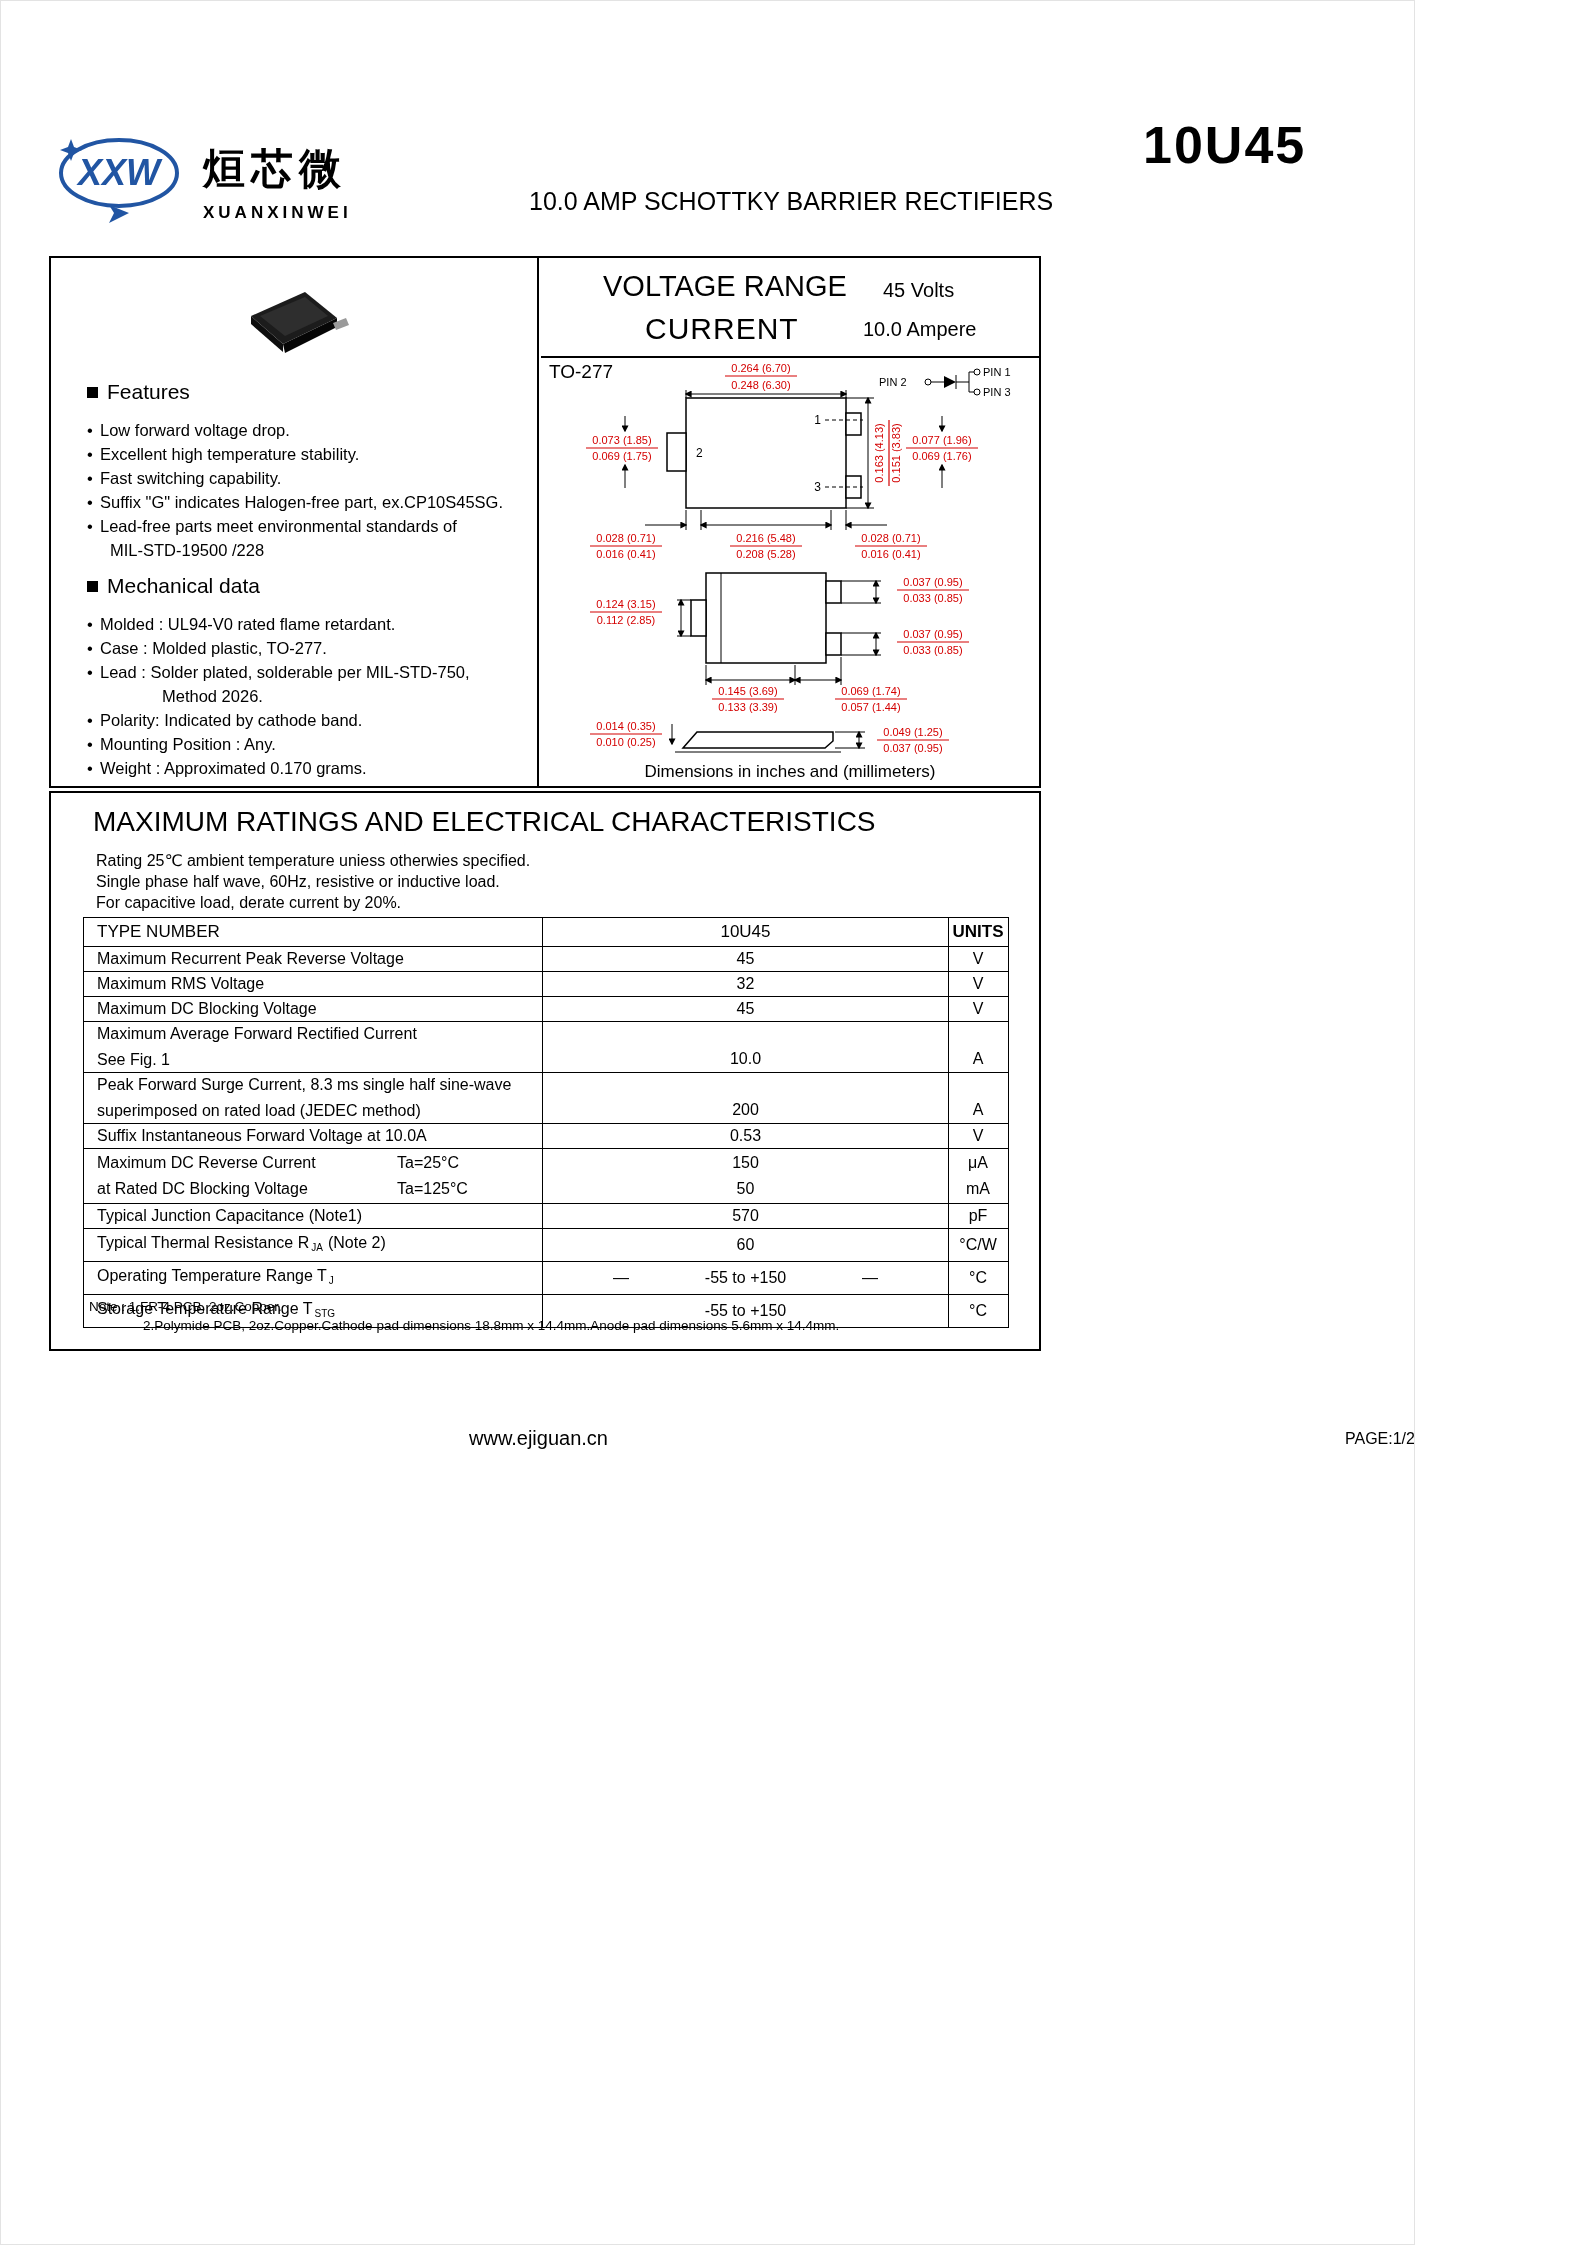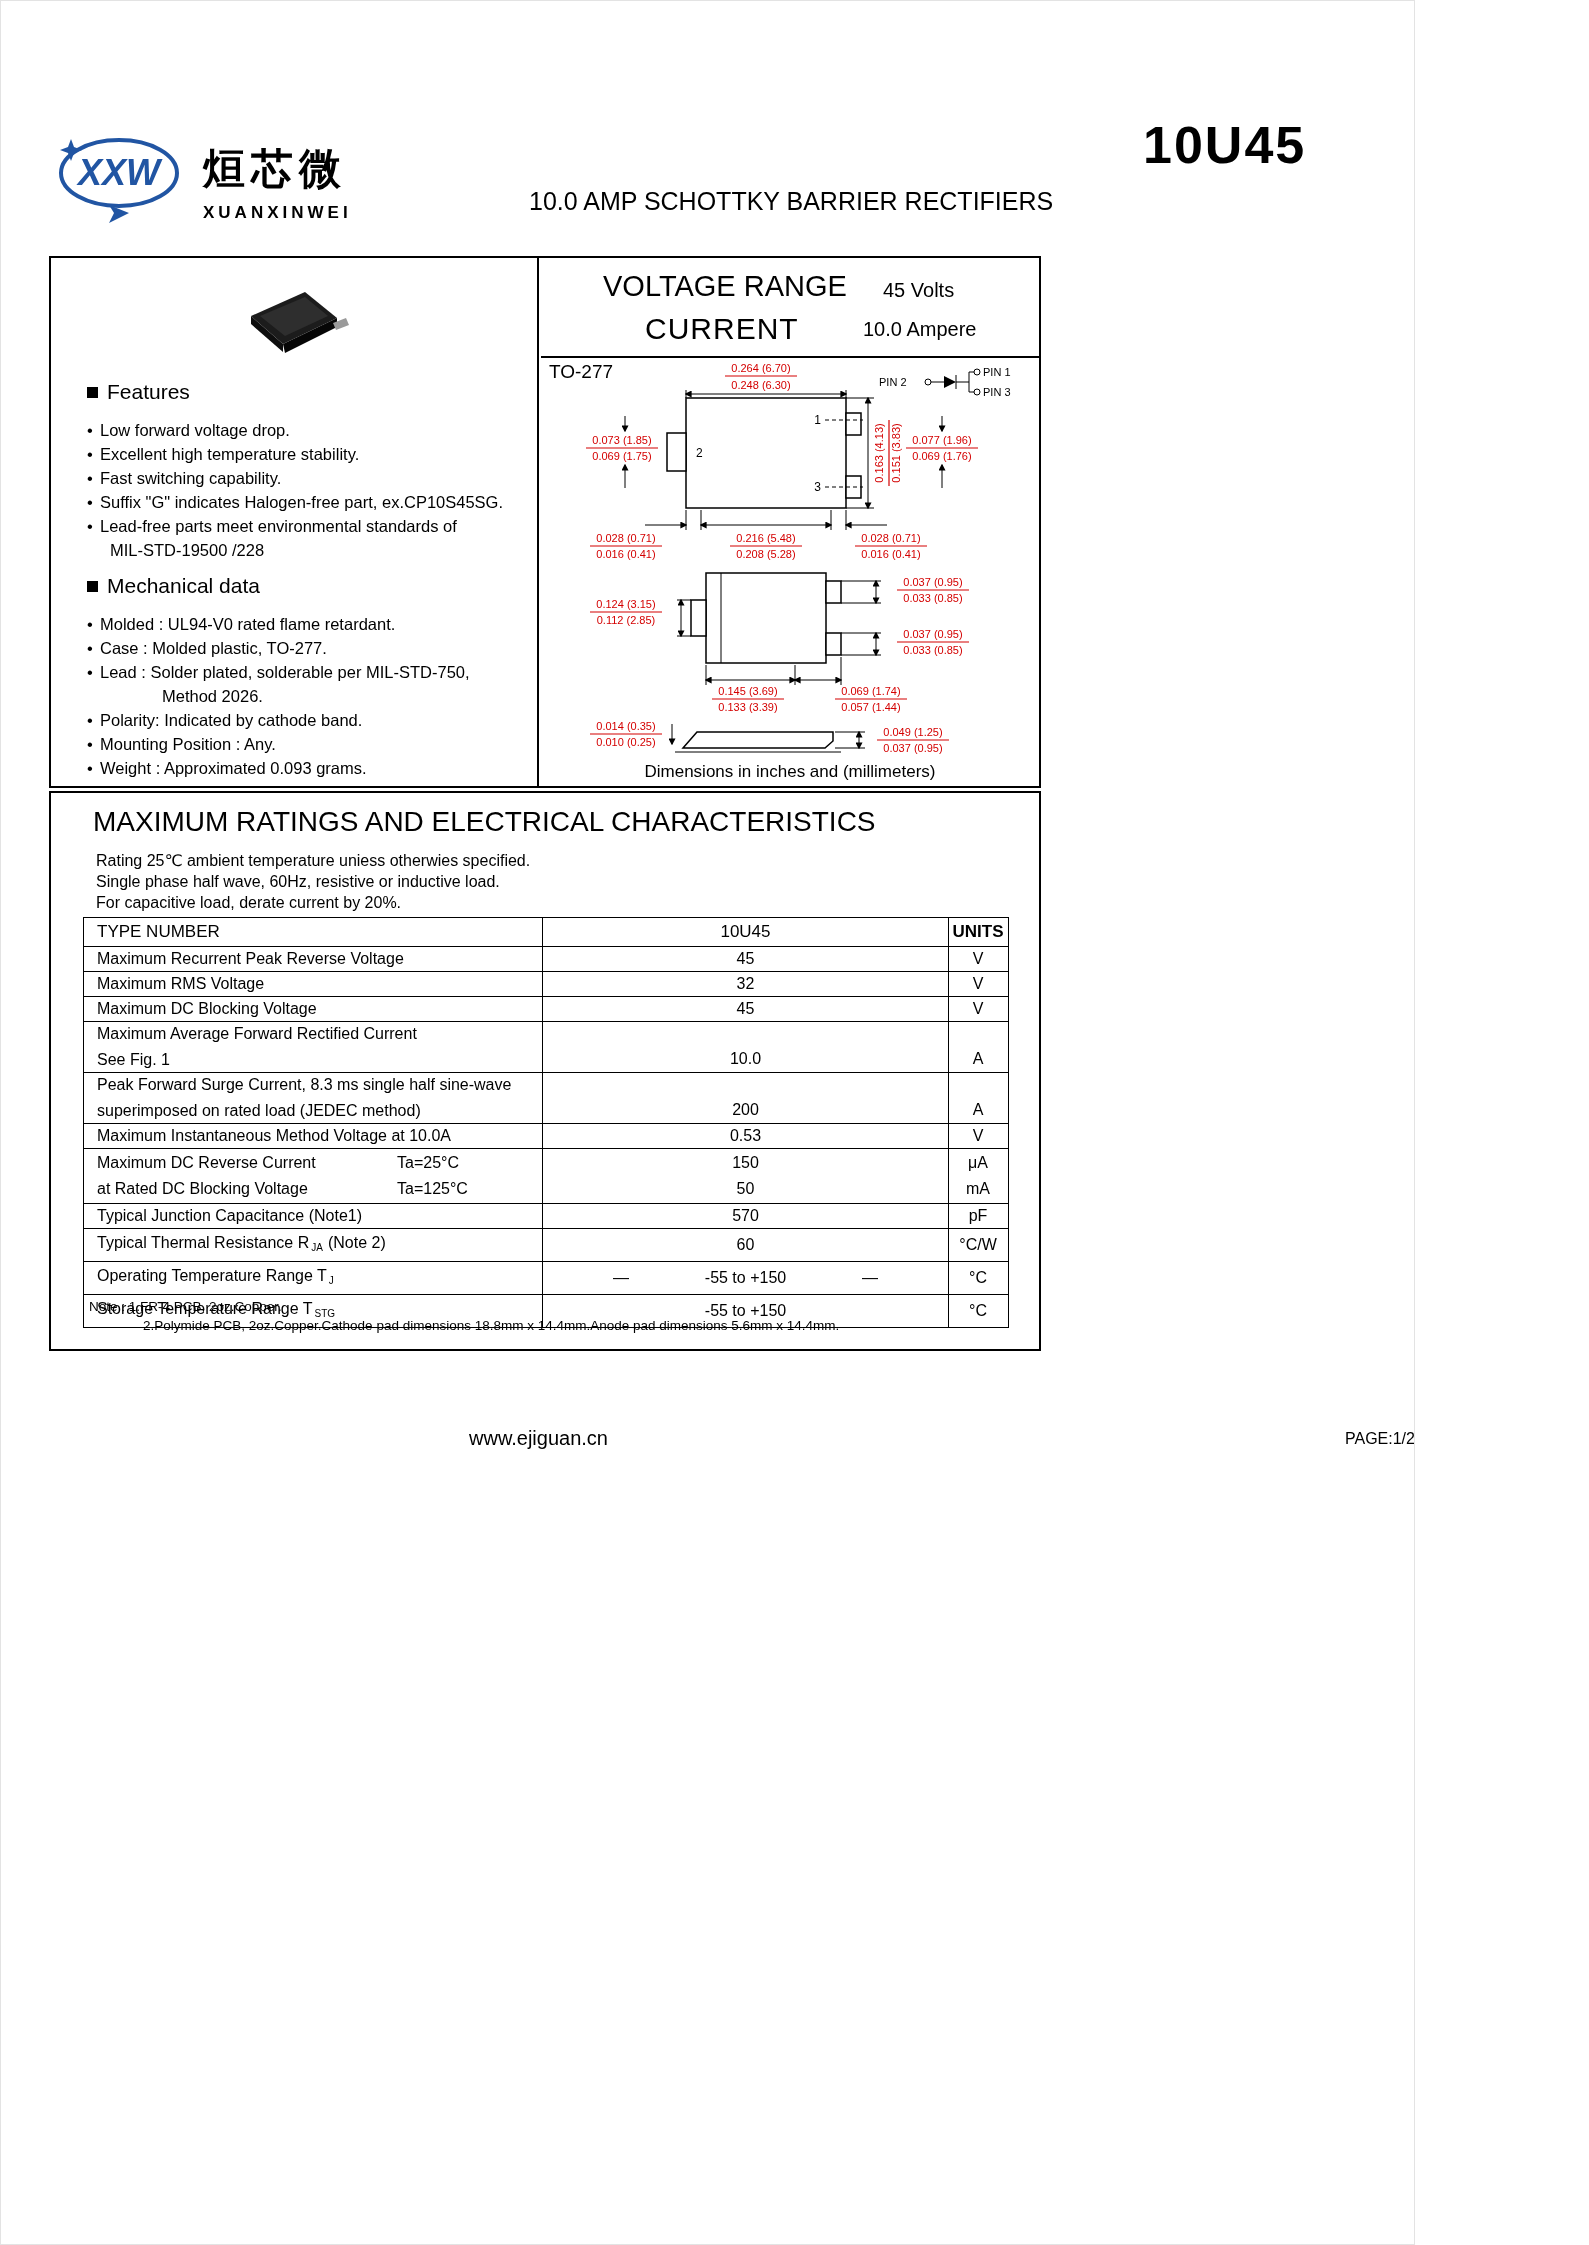--- a/index.html
+++ b/index.html
@@ -131,21 +131,21 @@
         <div class="sec-title">Mechanical data</div>
         <div class="blist">
           <div class="bitem"><span>Molded : UL94-V0 rated flame retardant.</span></div>
           <div class="bitem"><span>Case : Molded plastic, TO-277.</span></div>
           <div class="bitem">
             <span>Lead : Solder plated, solderable per MIL-STD-750,</span>
             <div class="l2 mech-indent">Method 2026.</div>
           </div>
           <div class="bitem"><span>Polarity: Indicated by cathode band.</span></div>
           <div class="bitem"><span>Mounting Position : Any.</span></div>
-          <div class="bitem"><span>Weight : Approximated 0.093 grams.</span></div>
+          <div class="bitem"><span>Weight : Approximated 0.170 grams.</span></div>
         </div>
       </div>
     </div>
 
     <div class="box1-right">
       <div class="vr-header">
         <div class="vr-range-label">VOLTAGE RANGE</div>
         <div class="vr-range-value">45 Volts</div>
         <div class="vr-current-label">CURRENT</div>
         <div class="vr-current-value">10.0 Ampere</div>
@@ -372,21 +372,21 @@
         </div>
         <div class="td c-val">
             <div>200</div>
           </div>
         <div class="td c-unit">
             <div>A</div>
           </div>
       </div>
 
       <div class="tr">
-        <div class="td c-label">Maximum Instantaneous Method Voltage at 10.0A</div>
+        <div class="td c-label">Suffix Instantaneous Forward Voltage at 10.0A</div>
         <div class="td c-val">0.53</div>
         <div class="td c-unit">V</div>
       </div>
 
       <div class="tr pair">
         <div class="td c-label">
           <div class="lline">
             <span>Maximum DC Reverse Current</span>
             <span class="cond">Ta=25°C</span>
           </div>

